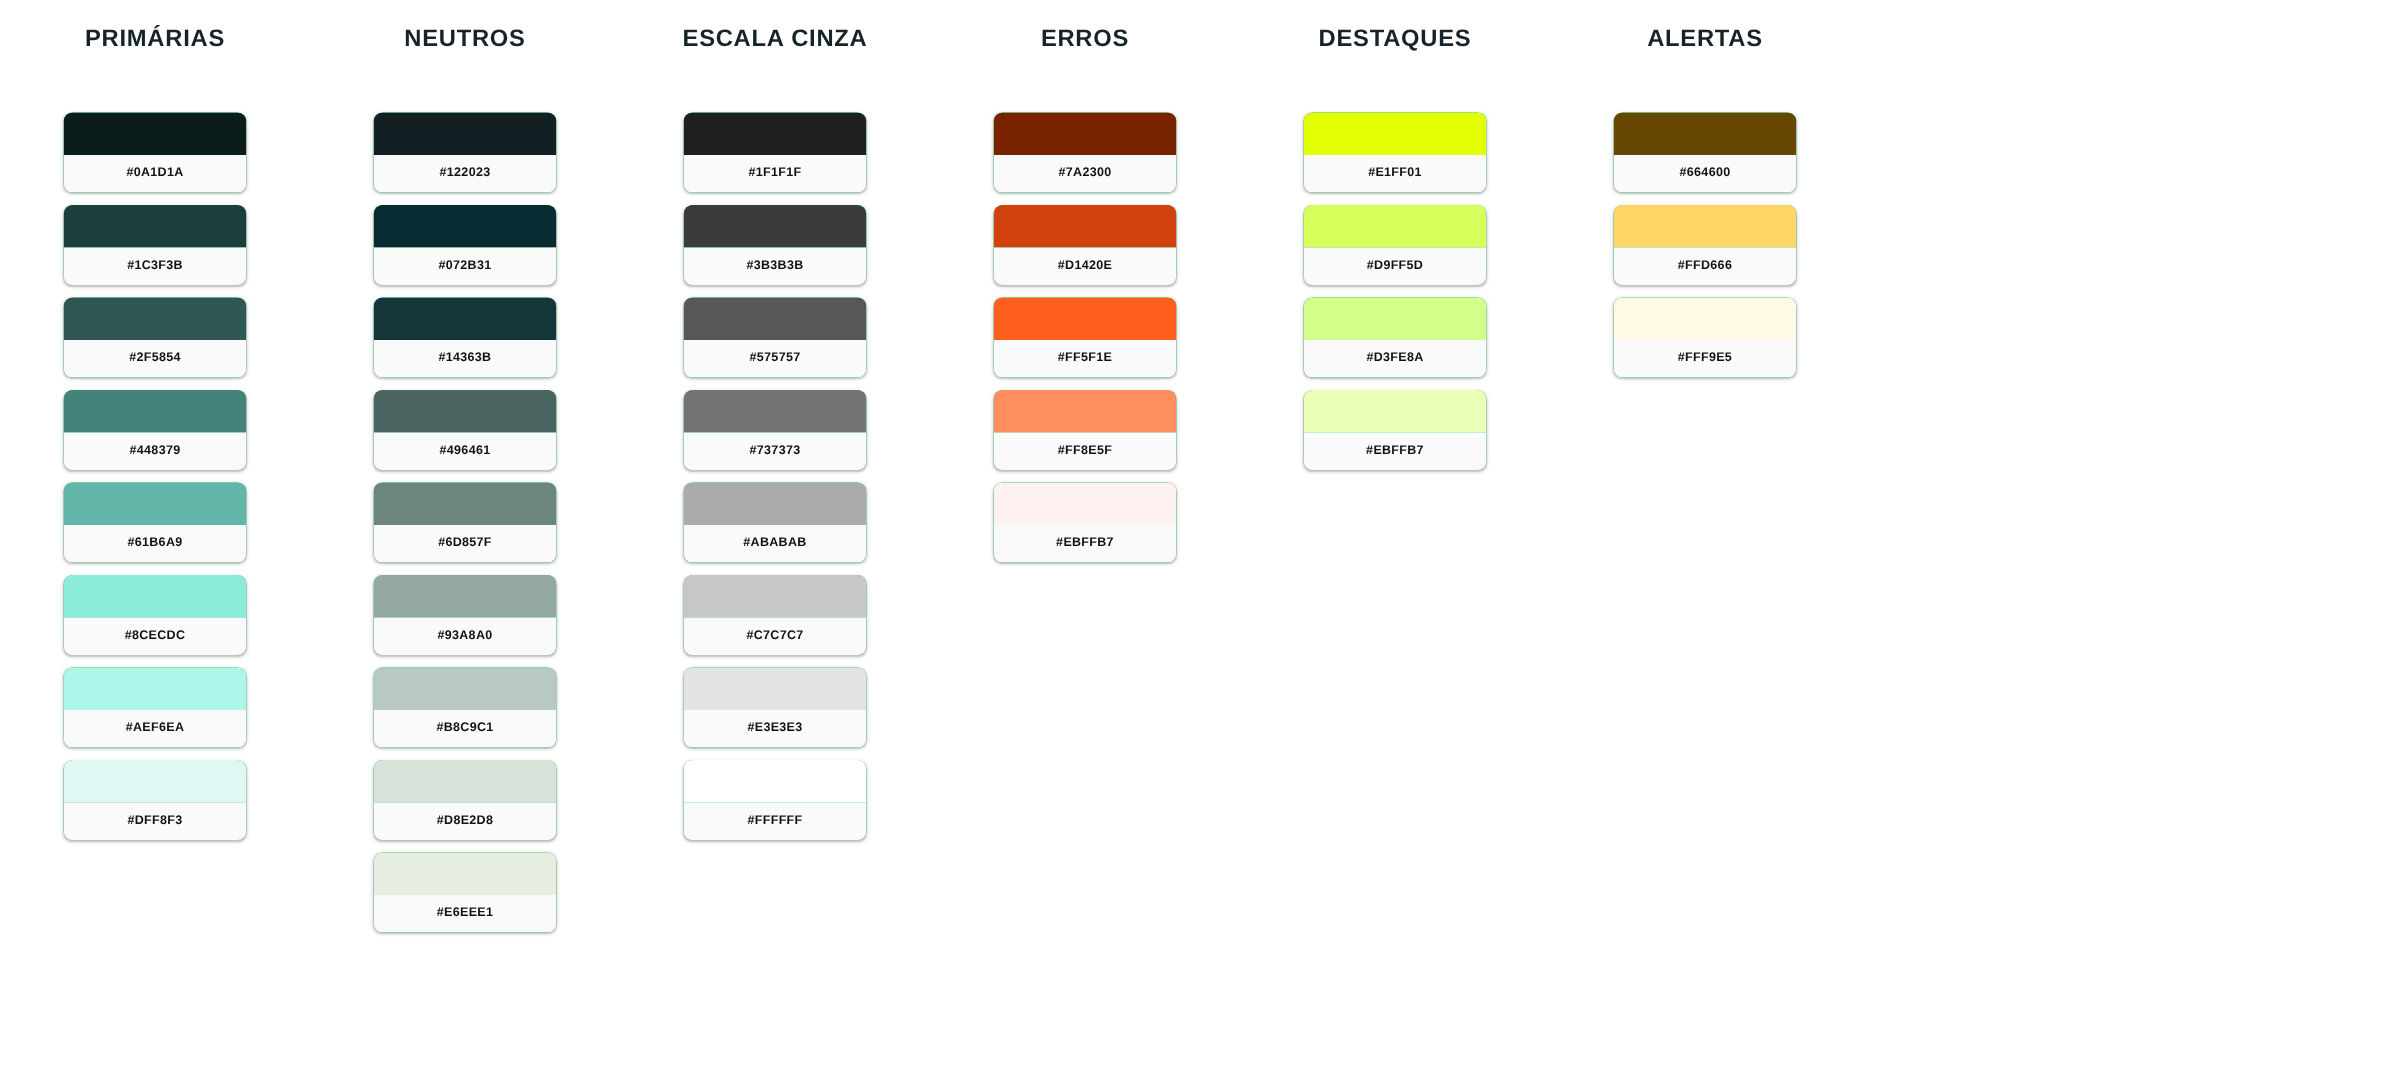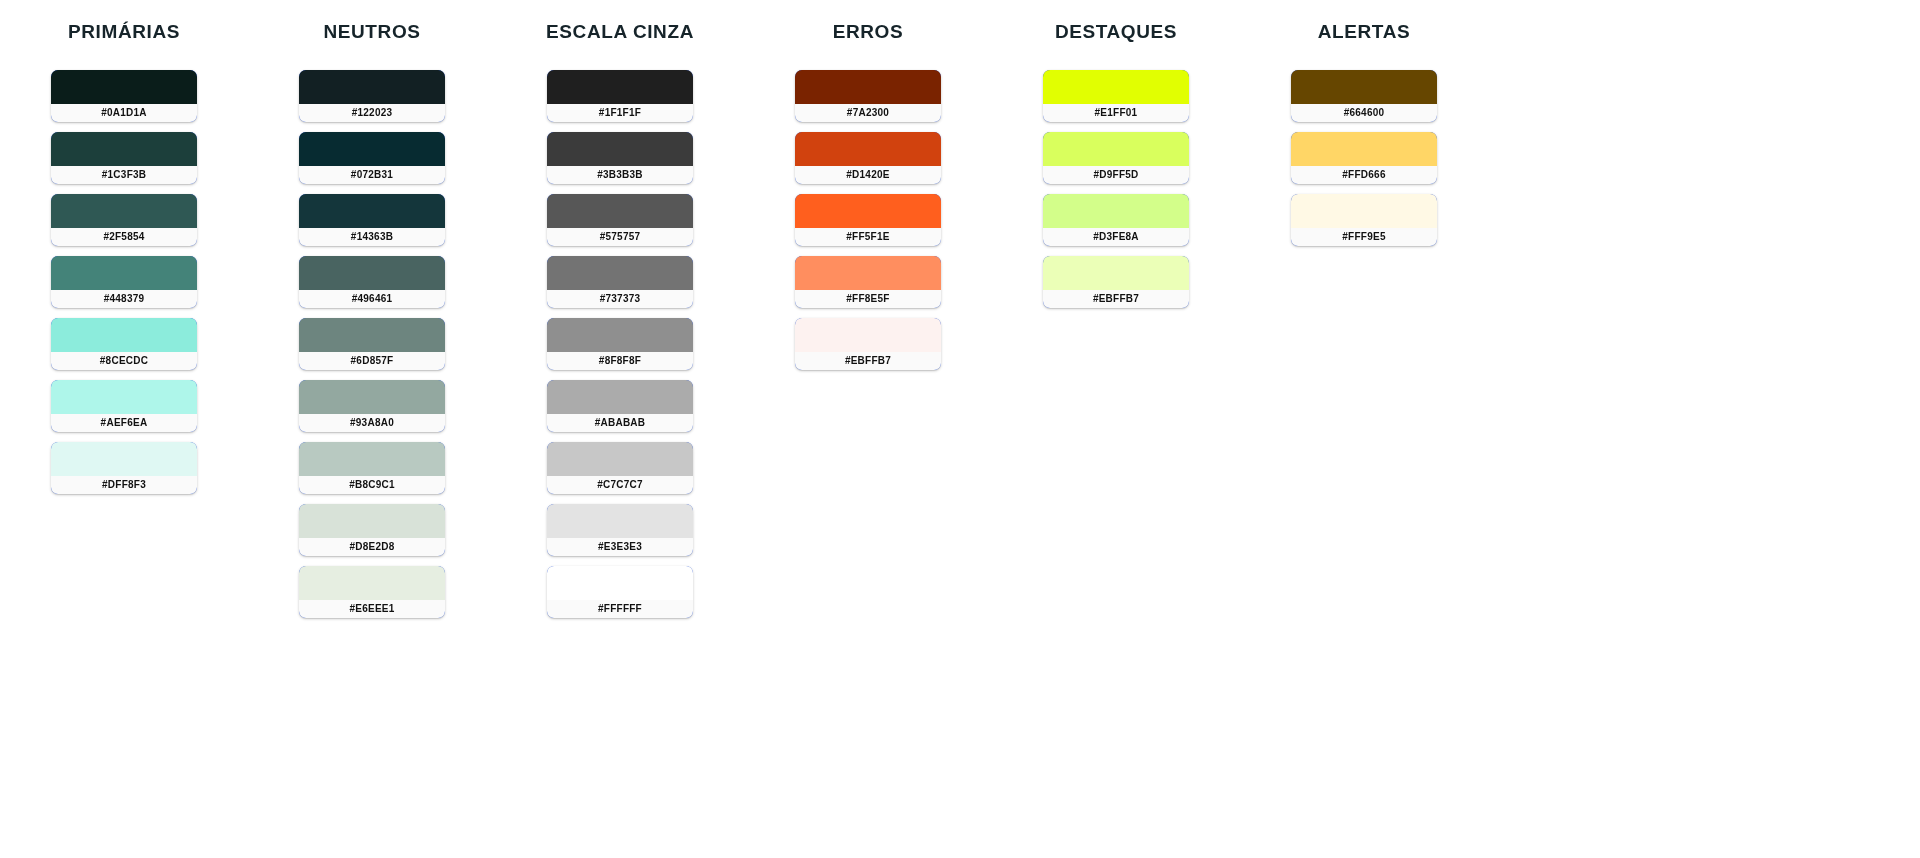--- a/index.html
+++ b/index.html
@@ -24,20 +24,21 @@
     height: 858px;
     box-sizing: border-box;
   }
   .palette-column {
     width: 248px;
     flex: 0 0 248px;
     display: flex;
     flex-direction: column;
     align-items: center;
     box-sizing: border-box;
+    gap: 20px;
   }
   .column-title {
     font-size: 19px;
     font-weight: bold;
     letter-spacing: 0.6px;
     color: #16242A;
     text-align: center;
     margin-top: 21px;
     margin-bottom: 0;
     line-height: 22px;
@@ -45,24 +46,24 @@
   }
   .swatch-list {
     margin-top: 27px;
     display: flex;
     flex-direction: column;
     align-items: center;
     width: 100%;
   }
   .swatch-card {
     width: 146px;
-    height: 52px;
+    height: 64px;
     margin-bottom: 10px;
     border-radius: 7px;
-    background: #1d4ed8;
+    background: #22c55e;
     box-shadow: 0 1px 3px rgba(0,0,0,0.20), 0 1px 1px rgba(0,0,0,0.10);
     overflow: hidden;
     display: flex;
     flex-direction: column;
     box-sizing: border-box;
   }
   .swatch-chip {
     width: 100%;
     height: 34px;
     flex: 0 0 34px;
@@ -99,20 +100,24 @@
         </div>
         <div class="swatch-card">
           <div class="swatch-chip" style="background-color: rgb(47, 88, 84);"></div>
           <div class="swatch-label">#2F5854</div>
         </div>
         <div class="swatch-card">
           <div class="swatch-chip" style="background-color: rgb(68, 131, 121);"></div>
           <div class="swatch-label">#448379</div>
         </div>
         <div class="swatch-card">
+          <div class="swatch-chip" style="background-color: rgb(97, 182, 169);"></div>
+          <div class="swatch-label">#61B6A9</div>
+        </div>
+        <div class="swatch-card">
           <div class="swatch-chip" style="background-color: rgb(140, 236, 220);"></div>
           <div class="swatch-label">#8CECDC</div>
         </div>
         <div class="swatch-card">
           <div class="swatch-chip" style="background-color: rgb(174, 246, 234);"></div>
           <div class="swatch-label">#AEF6EA</div>
         </div>
         <div class="swatch-card">
           <div class="swatch-chip" style="background-color: rgb(223, 248, 243);"></div>
           <div class="swatch-label">#DFF8F3</div>
@@ -171,24 +176,20 @@
           <div class="swatch-chip" style="background-color: rgb(59, 59, 59);"></div>
           <div class="swatch-label">#3B3B3B</div>
         </div>
         <div class="swatch-card">
           <div class="swatch-chip" style="background-color: rgb(87, 87, 87);"></div>
           <div class="swatch-label">#575757</div>
         </div>
         <div class="swatch-card">
           <div class="swatch-chip" style="background-color: rgb(115, 115, 115);"></div>
           <div class="swatch-label">#737373</div>
-        </div>
-        <div class="swatch-card">
-          <div class="swatch-chip" style="background-color: rgb(143, 143, 143);"></div>
-          <div class="swatch-label">#8F8F8F</div>
         </div>
         <div class="swatch-card">
           <div class="swatch-chip" style="background-color: rgb(171, 171, 171);"></div>
           <div class="swatch-label">#ABABAB</div>
         </div>
         <div class="swatch-card">
           <div class="swatch-chip" style="background-color: rgb(199, 199, 199);"></div>
           <div class="swatch-label">#C7C7C7</div>
         </div>
         <div class="swatch-card">

